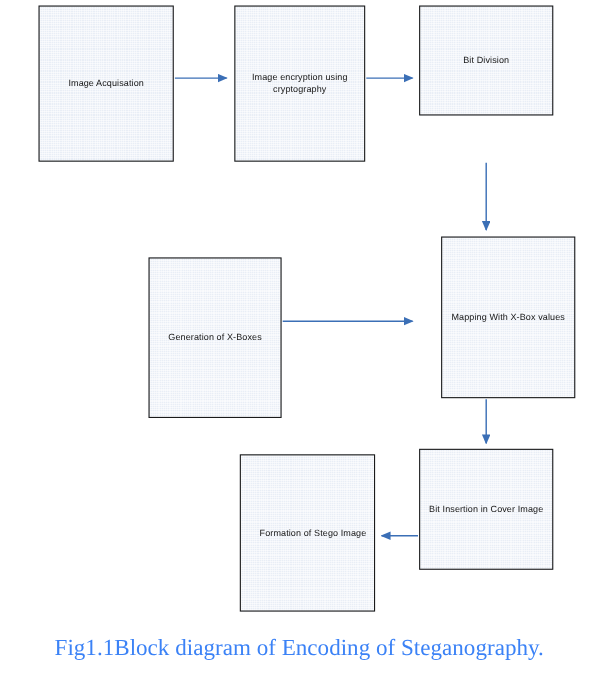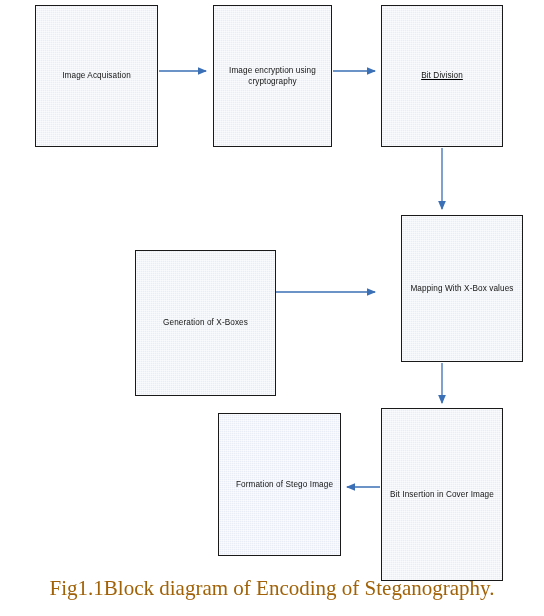--- a/index.html
+++ b/index.html
@@ -43,44 +43,44 @@
     line-height: 1.35;
     color: #151515;
     letter-spacing: 0.1px;
     padding: 0 3px;
     white-space: pre-line;
   }
 
   
   #node-image-acquisition   { left: 35px;  top: 5px;   width: 123px; height: 142px; }
   #node-image-encryption    { left: 213px; top: 5px;   width: 119px; height: 142px; }
-  #node-bit-division        { left: 381px; top: 5px;   width: 122px; height: 142px; text-decoration: underline; }
-  #node-generation-xboxes   { left: 135px; top: 250px; width: 141px; height: 146px; }
+  #node-bit-division        { left: 381px; top: 5px;   width: 122px; height: 100px; }
+  #node-generation-xboxes   { left: 135px; top: 234px; width: 121px; height: 146px; }
   #node-mapping-xbox        { left: 381px; top: 215px; width: 122px; height: 147px; margin-left: 20px; }
   #node-formation-stego     { left: 218px; top: 413px; width: 123px; height: 143px; padding-left: 10px; }
-  #node-bit-insertion       { left: 381px; top: 408px; width: 122px; height: 173px; }
+  #node-bit-insertion       { left: 381px; top: 408px; width: 122px; height: 110px; }
 
   #connectors {
     position: absolute;
     left: 0; top: 0;
     width: 544px;
     height: 616px;
     z-index: 1;
     pointer-events: none;
   }
 
   #figure-caption {
     position: absolute;
     left: 0;
     top: 576px;
     width: 544px;
     text-align: center;
     font-family: "Liberation Serif", serif;
     font-size: 21px;
-    color: #a16207;
+    color: #3b82f6;
     white-space: nowrap;
   }
 </style>
 </head>
 <body>
 
 <div id="diagram-canvas">
 
   <svg id="connectors" viewBox="0 0 544 616" width="544" height="616" xmlns="http://www.w3.org/2000/svg">
     <defs>

